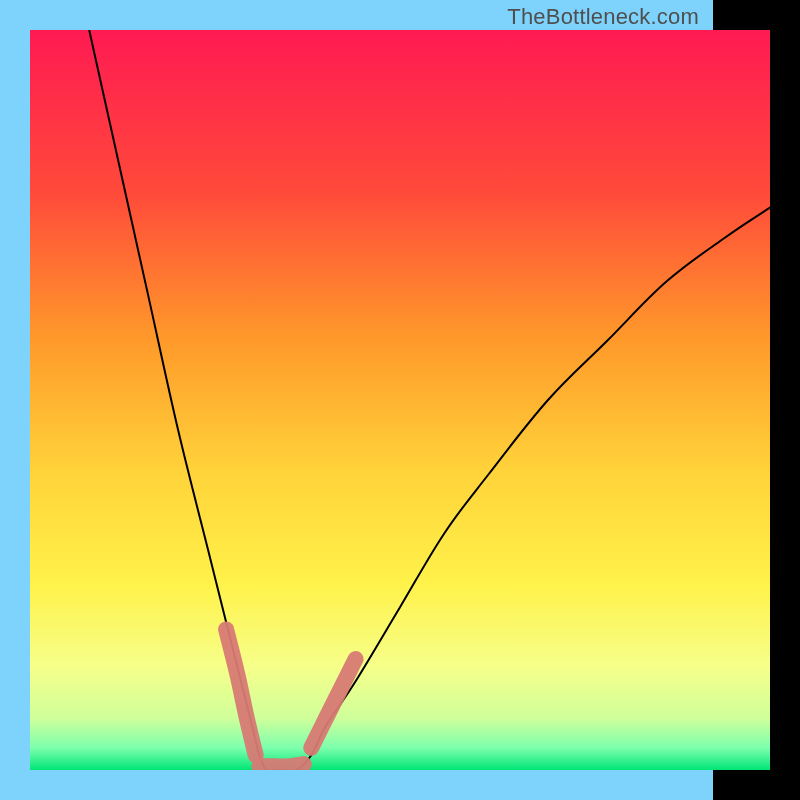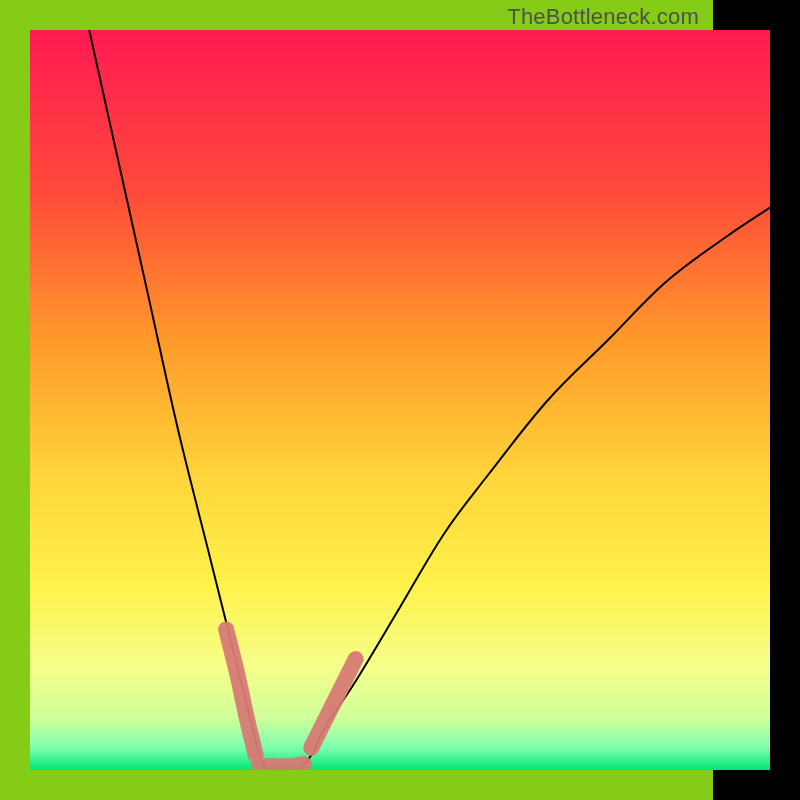--- a/index.html
+++ b/index.html
@@ -10,21 +10,21 @@
     background: #000;
     overflow: hidden;
     font-family: Arial, Helvetica, sans-serif;
   }
   .frame {
     position: absolute;
     top: 0;
     left: 0;
     width: 713px;
     height: 800px;
-    background: #84cc16;
+    background: #7dd3fc;
   }
   .watermark {
     position: absolute;
     top: 4px;
     right: 14px;
     color: #4f4f4f;
     font-size: 22px;
     font-weight: 500;
     letter-spacing: 0.2px;
     user-select: none;

